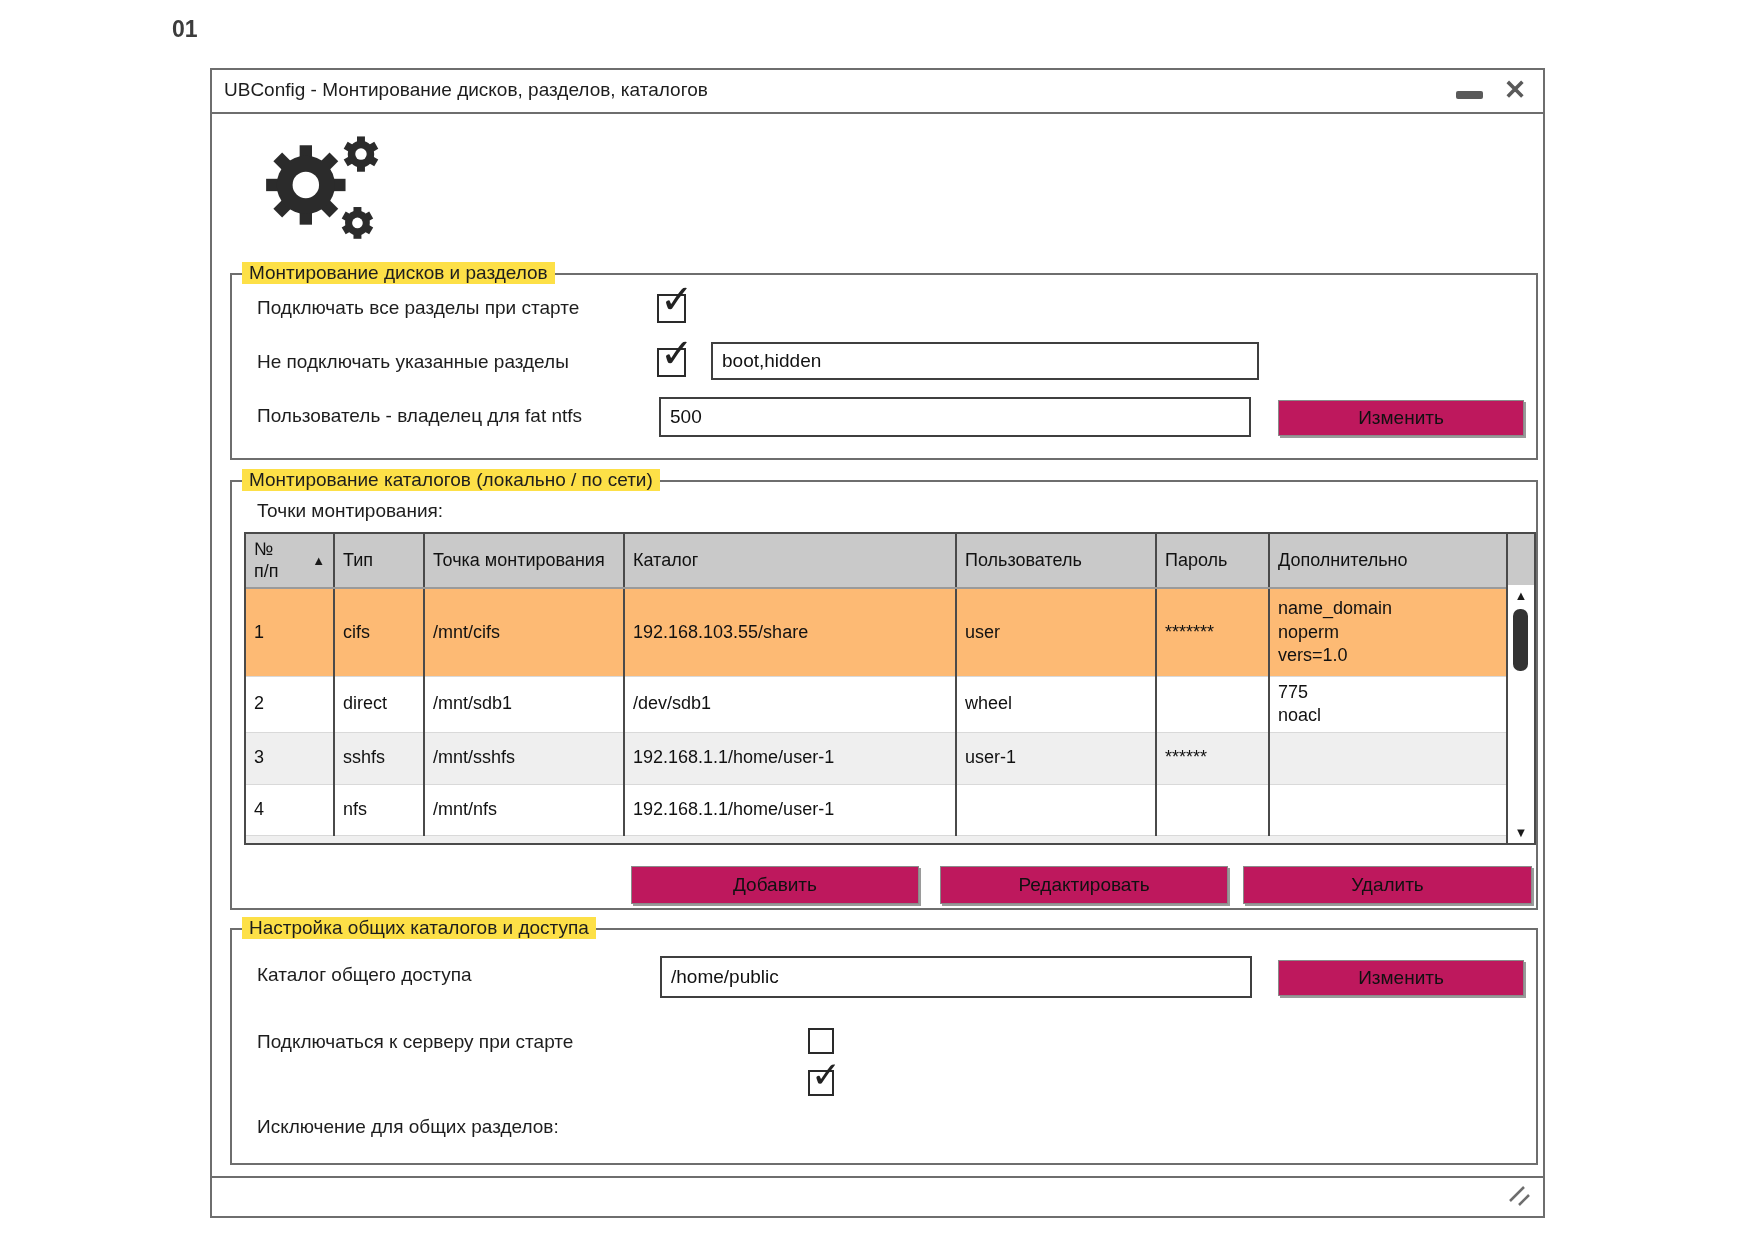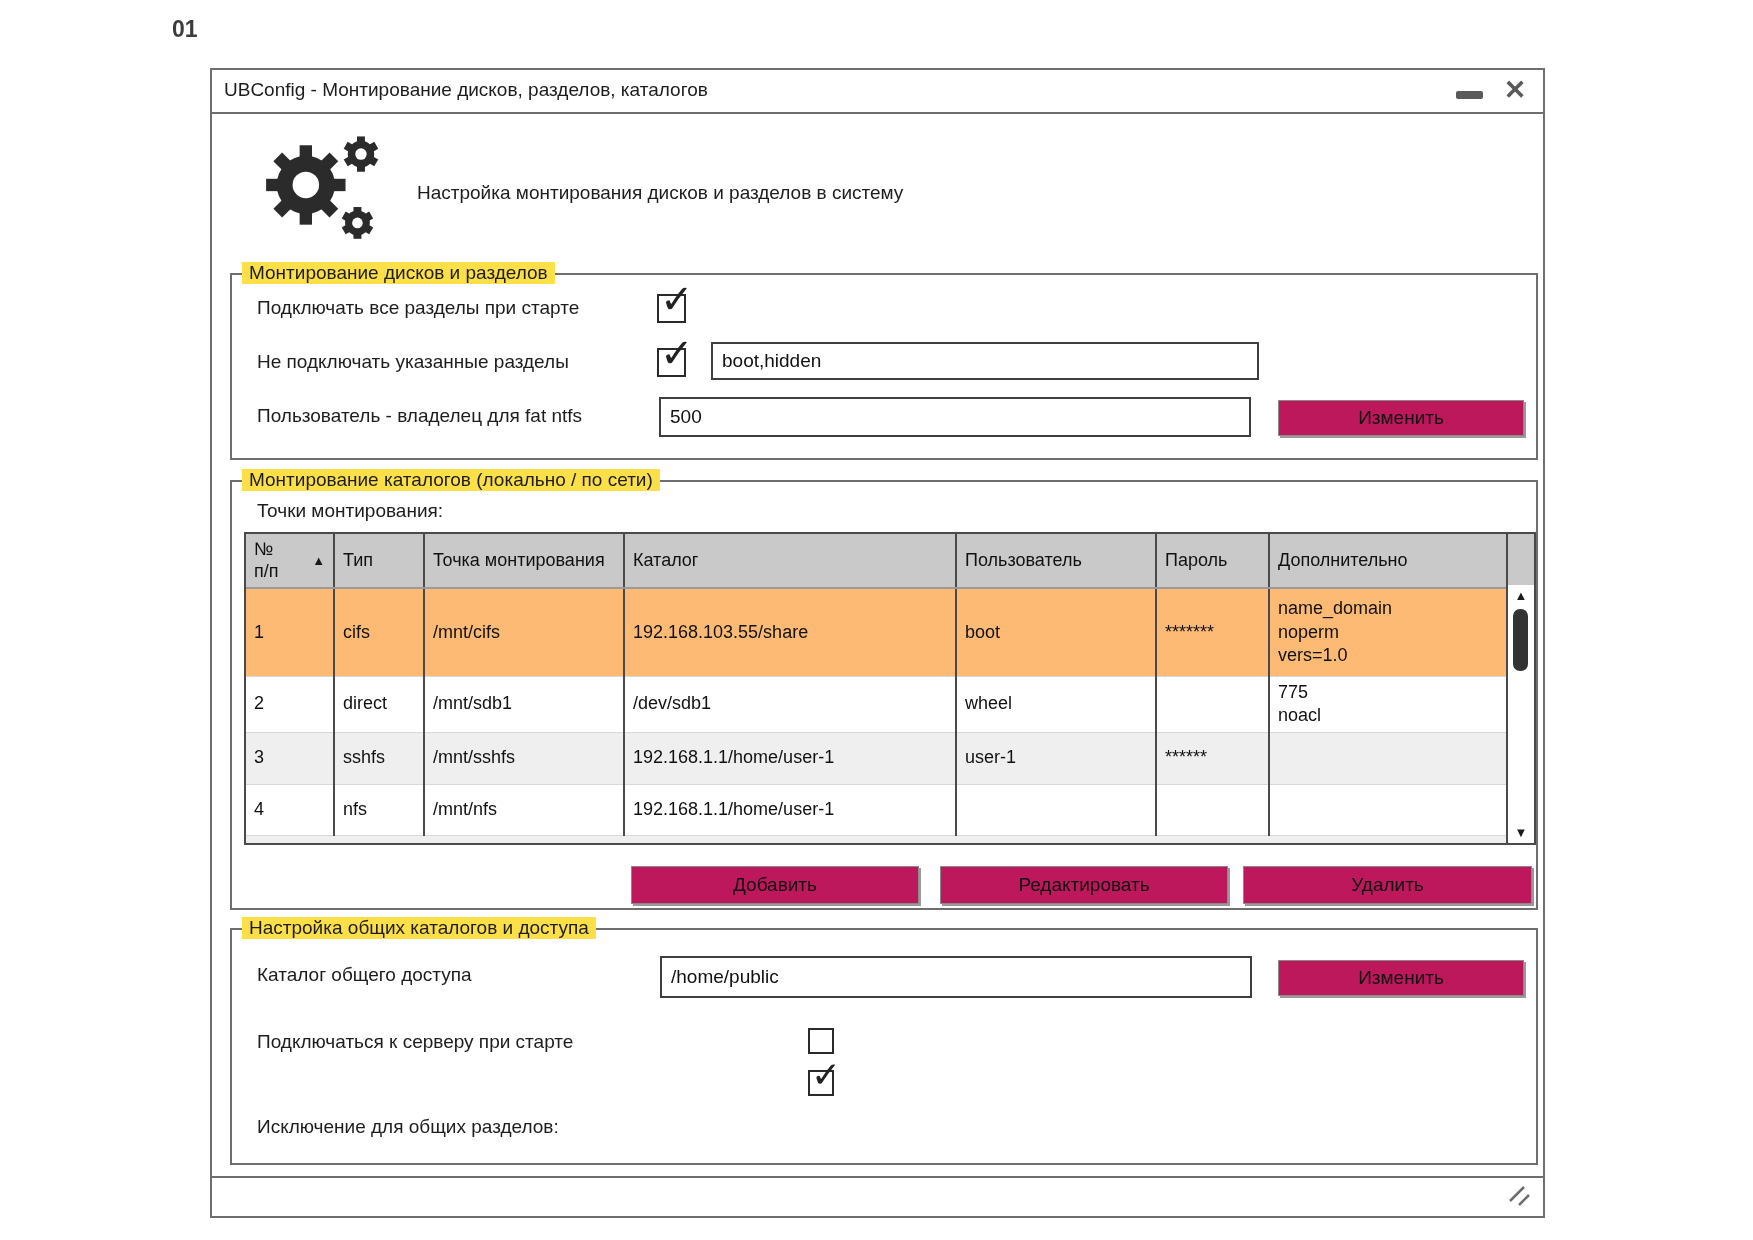--- a/index.html
+++ b/index.html
@@ -122,21 +122,20 @@
         <rect x="115" y="86" width="9" height="12" transform="rotate(60 119.5 104)"></rect>
         <rect x="115" y="86" width="9" height="12" transform="rotate(120 119.5 104)"></rect>
         <rect x="115" y="86" width="9" height="12" transform="rotate(180 119.5 104)"></rect>
         <rect x="115" y="86" width="9" height="12" transform="rotate(240 119.5 104)"></rect>
         <rect x="115" y="86" width="9" height="12" transform="rotate(300 119.5 104)"></rect>
         <circle cx="119.5" cy="104" r="14"></circle>
         <circle cx="119.5" cy="104" r="6" fill="#ffffff"></circle>
       </g>
     </g>
   </svg>
-  <div class="subtitle">Настройка монтирования дисков и разделов в систему</div>
 
   <div class="gbox g1">
     <span class="glabel">Монтирование дисков и разделов</span>
 
     <div class="lbl" style="left:25px;top:22px;">Подключать все разделы при старте</div>
     <div class="cb checked" style="left:425px;top:19px;"></div>
 
     <div class="lbl" style="left:25px;top:76px;">Не подключать указанные разделы</div>
     <div class="cb checked" style="left:425px;top:73px;"></div>
     <input class="field" style="left: 479px; top: 67px; width: 548px; height: 38px;" value="boot,hidden">
@@ -175,21 +174,21 @@
             <th>Пароль</th>
             <th>Дополнительно</th>
           </tr>
         </thead>
         <tbody>
             <tr class="sel">
               <td>1</td>
               <td>cifs</td>
               <td>/mnt/cifs</td>
               <td>192.168.103.55/share</td>
-              <td>boot</td>
+              <td>user</td>
               <td>*******</td>
               <td class="extra">name_domain
 noperm
 vers=1.0</td>
             </tr>
             <tr>
               <td>2</td>
               <td>direct</td>
               <td>/mnt/sdb1</td>
               <td>/dev/sdb1</td>

